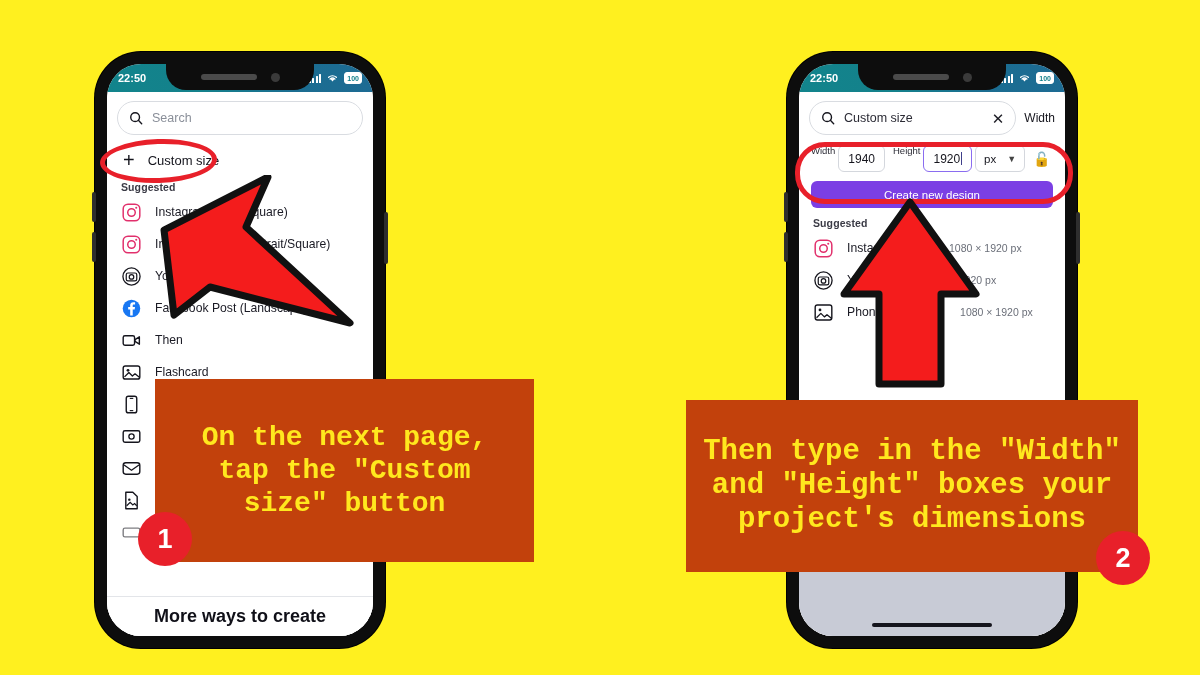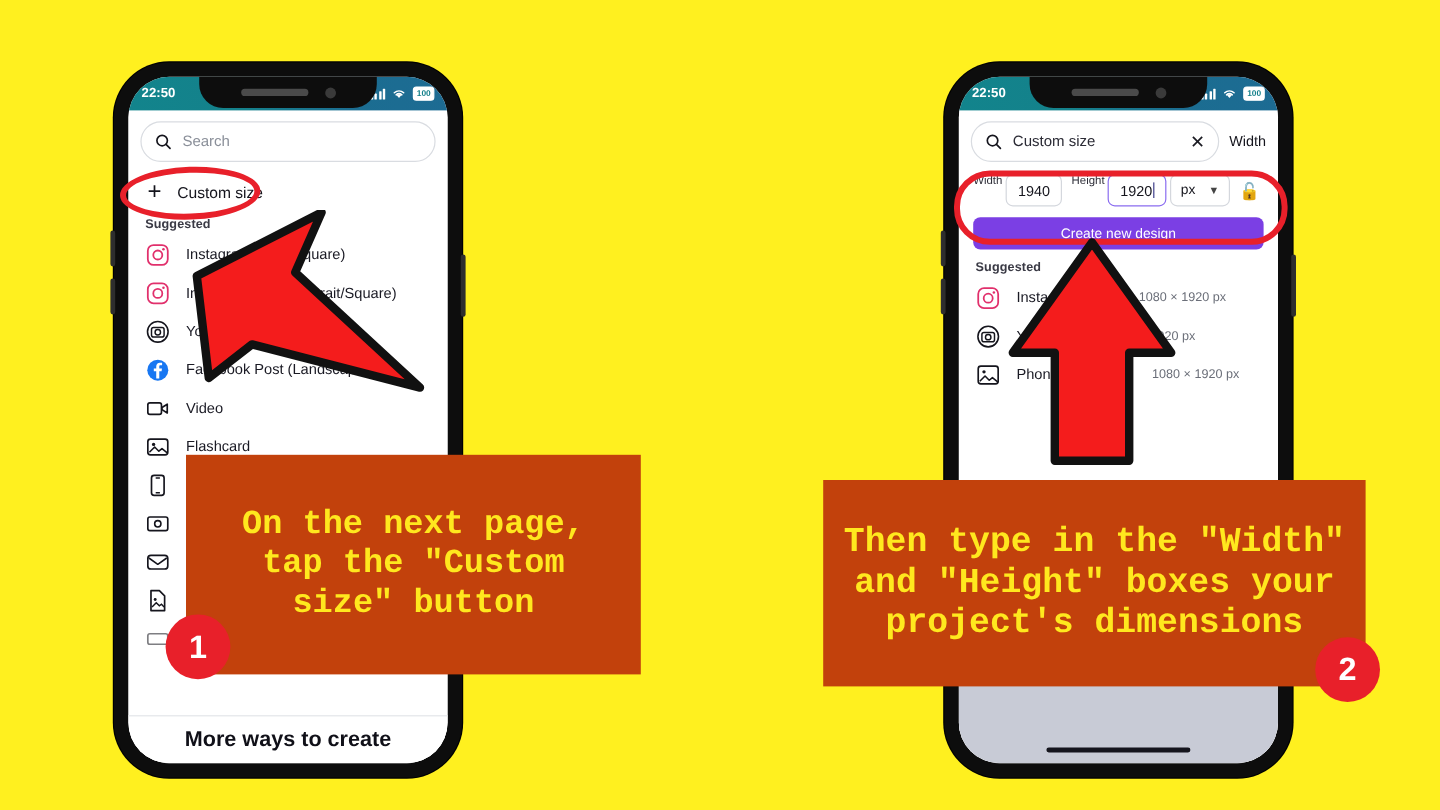--- a/index.html
+++ b/index.html
@@ -272,21 +272,21 @@
             <circle cx="12" cy="12" r="10" fill="#1877F2"></circle>
             <path d="M13.4 20v-7h2.2l.4-2.7h-2.6V8.6c0-.8.2-1.3 1.3-1.3h1.4V4.9c-.3 0-1.1-.1-2.1-.1-2.1 0-3.5 1.3-3.5 3.6v2h-2.3V13h2.3v7z" fill="#fff"></path>
           </svg>
           <span>Facebook Post (Landscape)</span>
         </div>
         <div class="item">
           <svg class="ico" viewBox="0 0 24 24">
             <rect x="2.5" y="6.5" width="13" height="11" rx="2" fill="none" stroke="#15151d" stroke-width="1.6"></rect>
             <path d="M16 11l5-3.2v8.4L16 13z" fill="none" stroke="#15151d" stroke-width="1.6" stroke-linejoin="round"></path>
           </svg>
-          <span>Video</span>
+          <span>Then</span>
         </div>
         <div class="item">
           <svg class="ico" viewBox="0 0 24 24">
             <rect x="2.5" y="4.5" width="19" height="15" rx="2.5" fill="none" stroke="#15151d" stroke-width="1.6"></rect>
             <circle cx="8" cy="9.5" r="1.6" fill="#15151d"></circle>
             <path d="M4 17l5-5 4 4 3-2.5 5 4" fill="none" stroke="#15151d" stroke-width="1.5" stroke-linejoin="round"></path>
           </svg>
           <span>Flashcard</span>
         </div>
         <div class="item">

